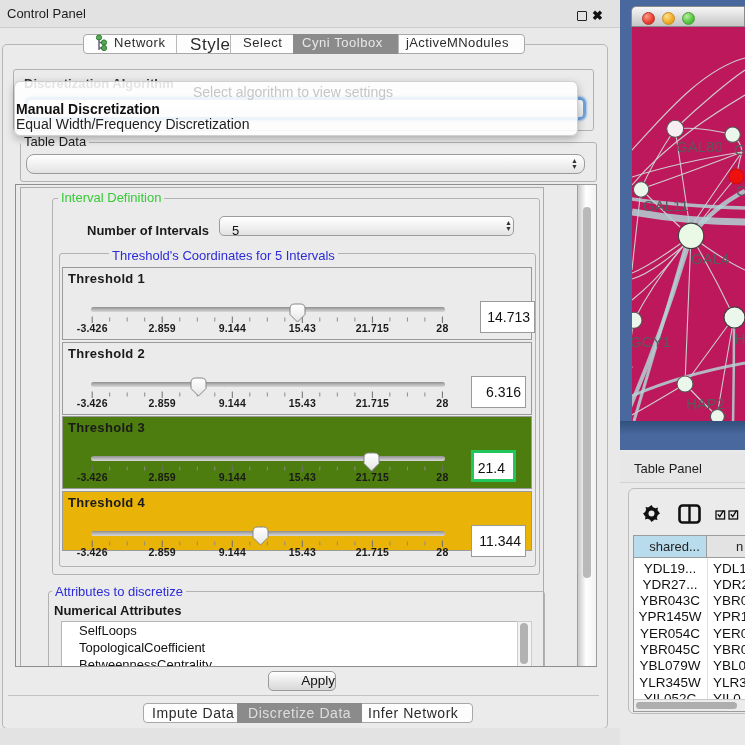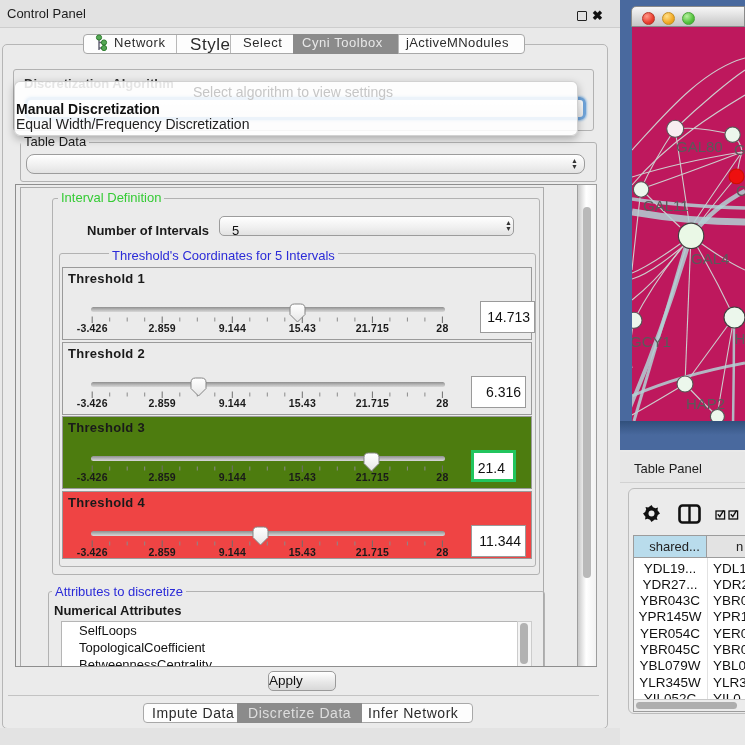--- a/index.html
+++ b/index.html
@@ -187,21 +187,21 @@
             <linearGradient id="thg3" x1="0" y1="0" x2="0" y2="1">
           <stop offset="0" stop-color="#ffffff"></stop>
               <stop offset="0.55" stop-color="#f2f2f2"></stop>
               <stop offset="1" stop-color="#e4e4e4"></stop>
         </linearGradient>
           </defs>
         <path d="M1 5.5 Q1 1 5.5 1 L11.5 1 Q16 1 16 5.5 L16 11.5 L8.5 19 L1 11.5 Z" fill="url(#thg3)" stroke="#858585" stroke-width="1"></path>
       </svg>
       <div class="abs" style="left:408px;top:33px;width:45px;height:32px;background:#fff;border:3px solid #22c55e;box-sizing:border-box;text-align:right;padding-right:8px;font-size:14px;color:#111;line-height:31px;">21.4</div>
     </div>
-    <div class="abs" style="left:46px;top:305.5px;width:470px;height:68px;background:#ef4444;border:1px solid #9a9a9a;box-sizing:border-box;">
+    <div class="abs" style="left:46px;top:305.5px;width:470px;height:60px;background:#eab308;border:1px solid #9a9a9a;box-sizing:border-box;">
       <div class="abs" style="left:5px;top:3px;font-size:13px;letter-spacing:0.3px;font-weight:bold;color:#1a1a1a;">Threshold 4</div>
       <div class="abs" style="left:28px;top:39px;width:354px;height:5px;border-radius:2.5px;background:linear-gradient(#8f8f8f,#b9b9b9 55%,#d8d8d8);"></div>
       <svg class="abs" style="left:0;top:0;" width="470" height="73" viewBox="0 0 470 73">
         <line x1="29.2" y1="48.5" x2="29.2" y2="55" stroke="#6e6e6e" stroke-width="1"></line>
         <line x1="46.7" y1="49.5" x2="46.7" y2="53.5" stroke="#8a8a8a" stroke-width="1"></line>
         <line x1="64.2" y1="49.5" x2="64.2" y2="53.5" stroke="#8a8a8a" stroke-width="1"></line>
         <line x1="81.7" y1="49.5" x2="81.7" y2="53.5" stroke="#8a8a8a" stroke-width="1"></line>
         <line x1="99.2" y1="48.5" x2="99.2" y2="55" stroke="#6e6e6e" stroke-width="1"></line>
         <line x1="116.8" y1="49.5" x2="116.8" y2="53.5" stroke="#8a8a8a" stroke-width="1"></line>
         <line x1="134.3" y1="49.5" x2="134.3" y2="53.5" stroke="#8a8a8a" stroke-width="1"></line>
@@ -246,21 +246,21 @@
     <div class="abs" style="left:63px;top:437px;font-size:13px;color:#111;line-height:17px;">SelfLoops<br>TopologicalCoefficient<br>BetweennessCentrality</div>
     <div class="abs" style="left:501px;top:436px;width:13px;height:46px;background:#f4f4f4;border:1px solid #cccccc;"></div>
     <div class="abs" style="left:503.5px;top:437.5px;width:8.5px;height:41px;background:#b2b2b2;border-radius:4px;"></div>
   </div>
 
   <div class="abs" style="left:577px;top:184px;width:20px;height:483px;background:linear-gradient(90deg,#c9c9c9,#ffffff 45%,#f2f2f2);border:1px solid #9d9d9d;box-sizing:border-box;"></div>
   <div class="abs" style="left:583px;top:207px;width:8px;height:371px;background:#b9b9b9;border-radius:4px;"></div>
 
   <div class="abs" style="left:15px;top:666px;width:582px;height:1px;background:#8e8e8e;"></div>
 
-  <div class="abs" style="left:268px;top:671px;width:68px;height:20px;background:linear-gradient(#ffffff,#e8e8e8 55%,#d8d8d8);border:1px solid #9a9a9a;border-radius:5px;box-sizing:border-box;text-align:left;font-size:13.5px;color:#111;line-height:18px;">Apply</div>
+  <div class="abs" style="left:268px;top:671px;width:68px;height:20px;background:linear-gradient(#ffffff,#e8e8e8 55%,#d8d8d8);border:1px solid #9a9a9a;border-radius:5px;box-sizing:border-box;text-align:right;font-size:13.5px;color:#111;line-height:18px;">Apply</div>
 
   <div class="abs" style="left:8px;top:695px;width:591px;height:1px;background:#c3c3c3;"></div>
 
   <div class="abs" style="left:143px;top:703px;width:330px;height:20px;background:#fdfdfd;border:1px solid #a8a8a8;border-radius:4px;box-sizing:border-box;"></div>
   <div class="abs" style="left:237px;top:703px;width:125px;height:20px;background:#8b8b8b;"></div>
   <div class="abs" style="left:152px;top:704.5px;font-size:14px;letter-spacing:0.55px;color:#2b2b2b;">Impute Data</div>
   <div class="abs" style="left:248px;top:704.5px;font-size:14px;letter-spacing:0.55px;color:#dedede;">Discretize Data</div>
   <div class="abs" style="left:368px;top:704.5px;font-size:14px;letter-spacing:0.55px;color:#2b2b2b;">Infer Network</div>
 
   <div class="abs" style="left:14px;top:81px;width:564px;height:55px;background:rgba(255,255,255,0.87);border:1px solid rgba(190,190,190,0.7);border-radius:6px;box-shadow:0 3px 8px rgba(0,0,0,0.28);box-sizing:border-box;"></div>

